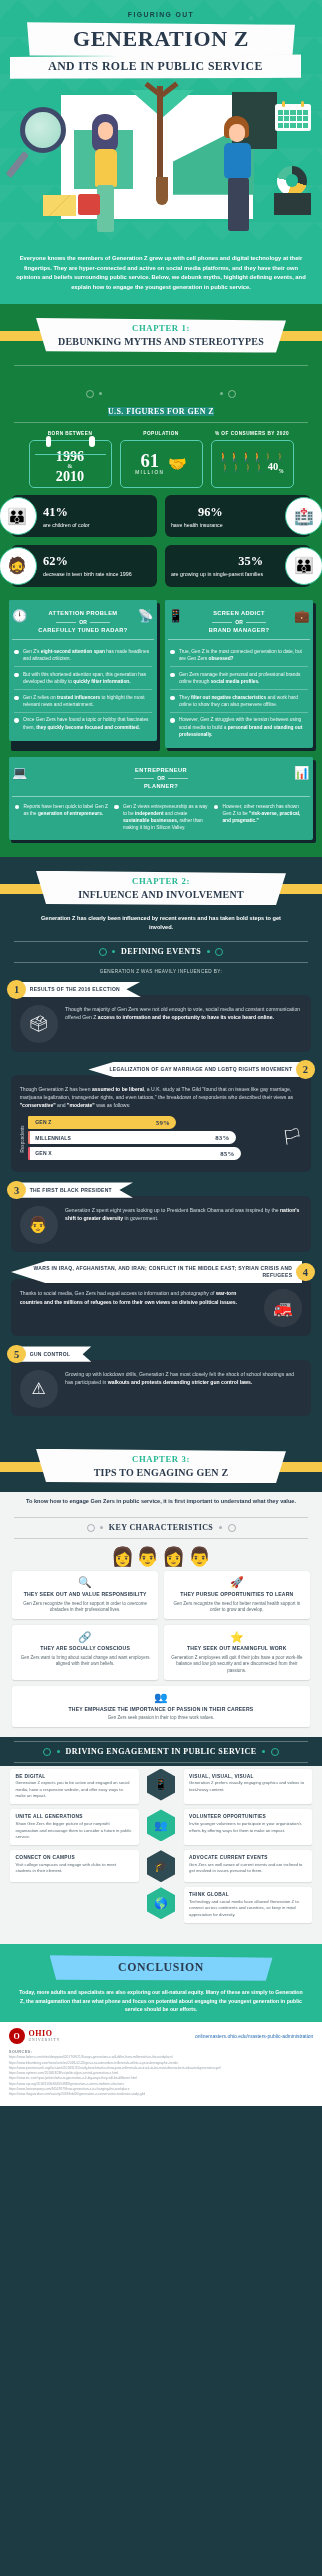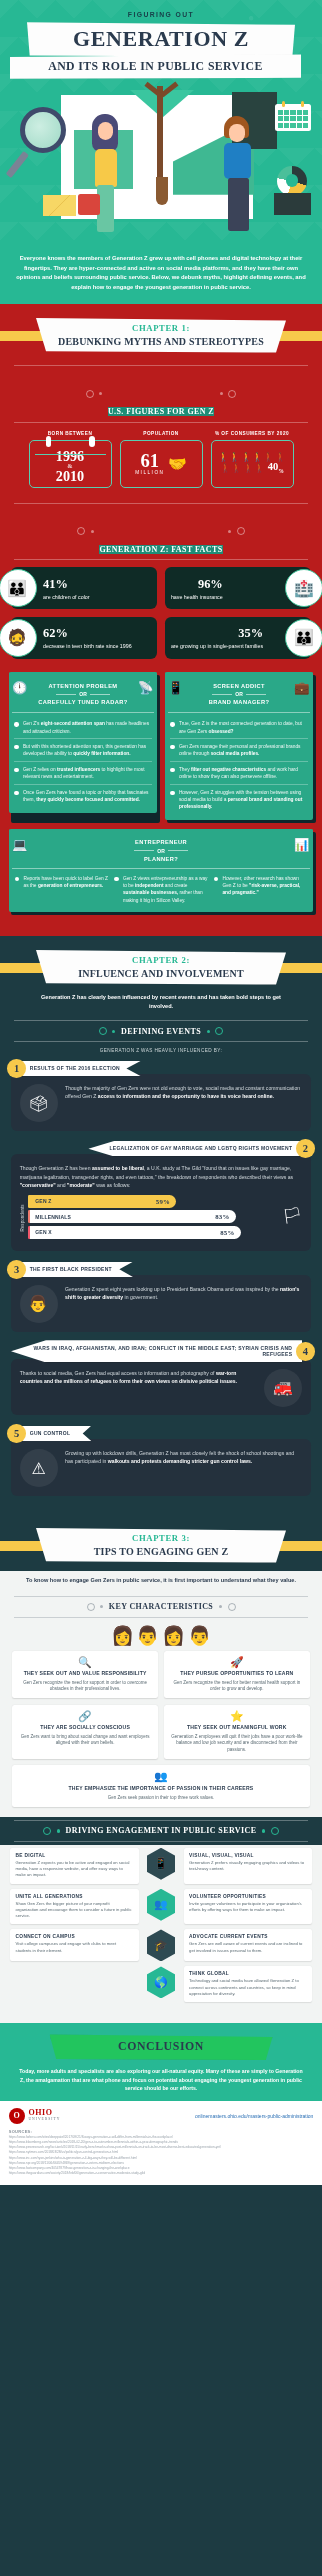--- a/index.html
+++ b/index.html
@@ -139,21 +139,21 @@
   .ring { width: 8px; height: 8px; border: 1.9px solid rgba(255,255,255,.45); border-radius: 50%; }
   .dot { width: 3.1px; height: 3.1px; background: rgba(255,255,255,.45); border-radius: 50%; }
   .sec-title {
     font-family: "Liberation Serif", serif; font-weight: bold; font-size: 8px;
     letter-spacing: 0.4px; color: #fff;
   }
   .on-green { background: #1f8d77; margin-top: 36px; }
   .on-dark { background: #1d3b42; }
 
   
-  .ch1 { background: #b91c1c; padding-bottom: 14px; }
+  .ch1 { background: #15803d; padding-bottom: 7px; }
   .fig-row { display: flex; justify-content: center; gap: 8px; padding: 2.5px 11px 6.2px; align-items: center; }
   .fig-col { text-align: center; }
   .fig-label { font-size: 4.7px; font-weight: bold; letter-spacing: 0.5px; margin-bottom: 3.7px; color: #fff; }
   .fig-box {
     border: 1px solid #59cdb0; border-radius: 5px; width: 83px; height: 48px;
     display: flex; align-items: center; justify-content: center; position: relative;
   }
   .fig-years { font-family: "Liberation Serif", serif; font-weight: bold; font-size: 14.2px; line-height: 1.02; }
   .fig-years small { font-size: 6.2px; display: block; font-weight: normal; }
   .clip { position: absolute; top: -4.3px; width: 5.6px; height: 10.5px; background: #fff; border-radius: 3.1px; }
@@ -296,21 +296,21 @@
   .hex {
     width: 28.5px; height: 32px; background: #2e4a52; color: #fff;
     clip-path: polygon(50% 0, 100% 25%, 100% 75%, 50% 100%, 0 75%, 0 25%);
     display: flex; align-items: center; justify-content: center; font-size: 11px;
   }
   .hex.alt { background: #27b894; }
 
   
   .concl { background: #27b894; padding: 11px 0 8.7px; text-align: center; position: relative; }
   .concl-plate {
-    width: 223px; margin: 0 auto; background: #22c55e; color: #2b3b4e;
+    width: 223px; margin: 0 auto; background: #7dd3fc; color: #2b3b4e;
     font-family: "Liberation Serif", serif; font-weight: bold; font-size: 11.8px;
     letter-spacing: 0.6px; padding: 5px 0 5.6px;
     clip-path: polygon(0 0, 100% 2.5px, 97% 100%, 3% 96%);
     box-shadow: 0 1.2px 3.1px rgba(0,0,0,.22);
   }
   .concl-txt { font-size: 5.2px; line-height: 1.62; font-weight: bold; padding: 7.4px 17.3px 0; }
 
   
   .footer { background: #fff; color: #4a5560; padding: 6.2px 8.7px 8.7px; }
   .footer-top { display: flex; align-items: center; justify-content: space-between; gap: 6.2px; }
@@ -453,31 +453,20 @@
             <span class="faded">🚶</span>
               <span class="faded">🚶</span>
               <span class="faded">🚶</span>
               <span class="faded">🚶</span>
             <span class="pct40"><span>40</span><sub>%</sub></span>
           </div>
         </div>
       </div>
     </div>
 
-    <div class="sec-head">
-      <div class="rule"></div>
-      <div class="inner">
-        <span class="ring"></span>
-        <span class="dot"></span>
-        <span class="sec-title on-green">GENERATION Z: FAST FACTS</span>
-        <span class="dot"></span>
-        <span class="ring"></span>
-      </div>
-      <div class="rule"></div>
-    </div>
 
     <div class="facts">
       <div class="fact-row">
         <div class="fact left">
           <div class="bubble">👪</div>
           <div class="txt">
             <span class="big">41%</span>
             <span>are children of color</span>
           </div>
         </div>

